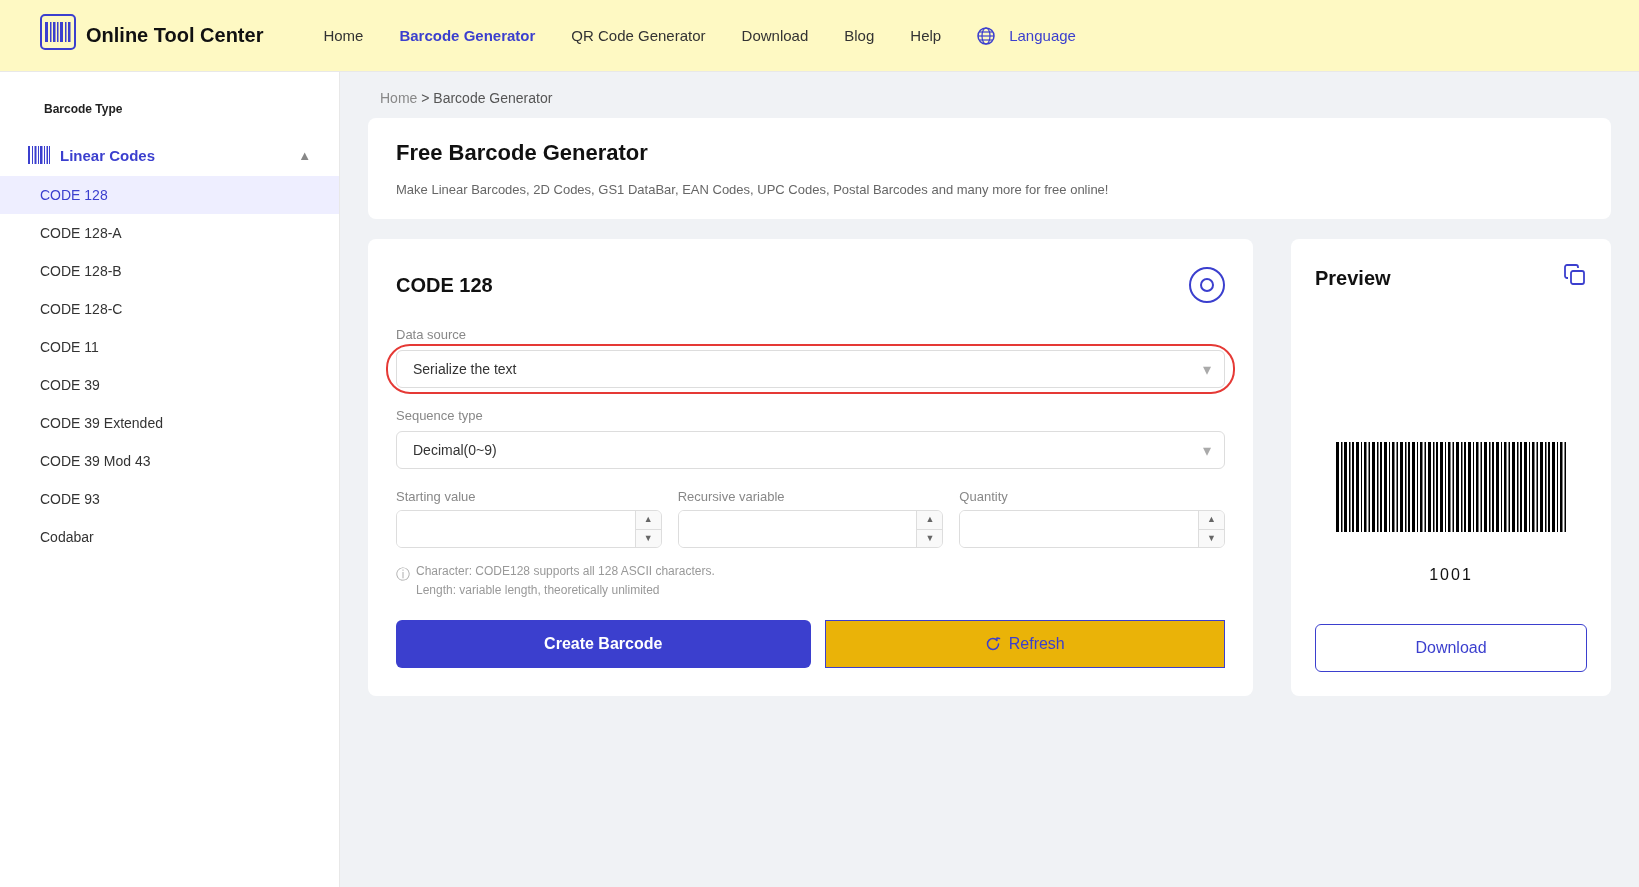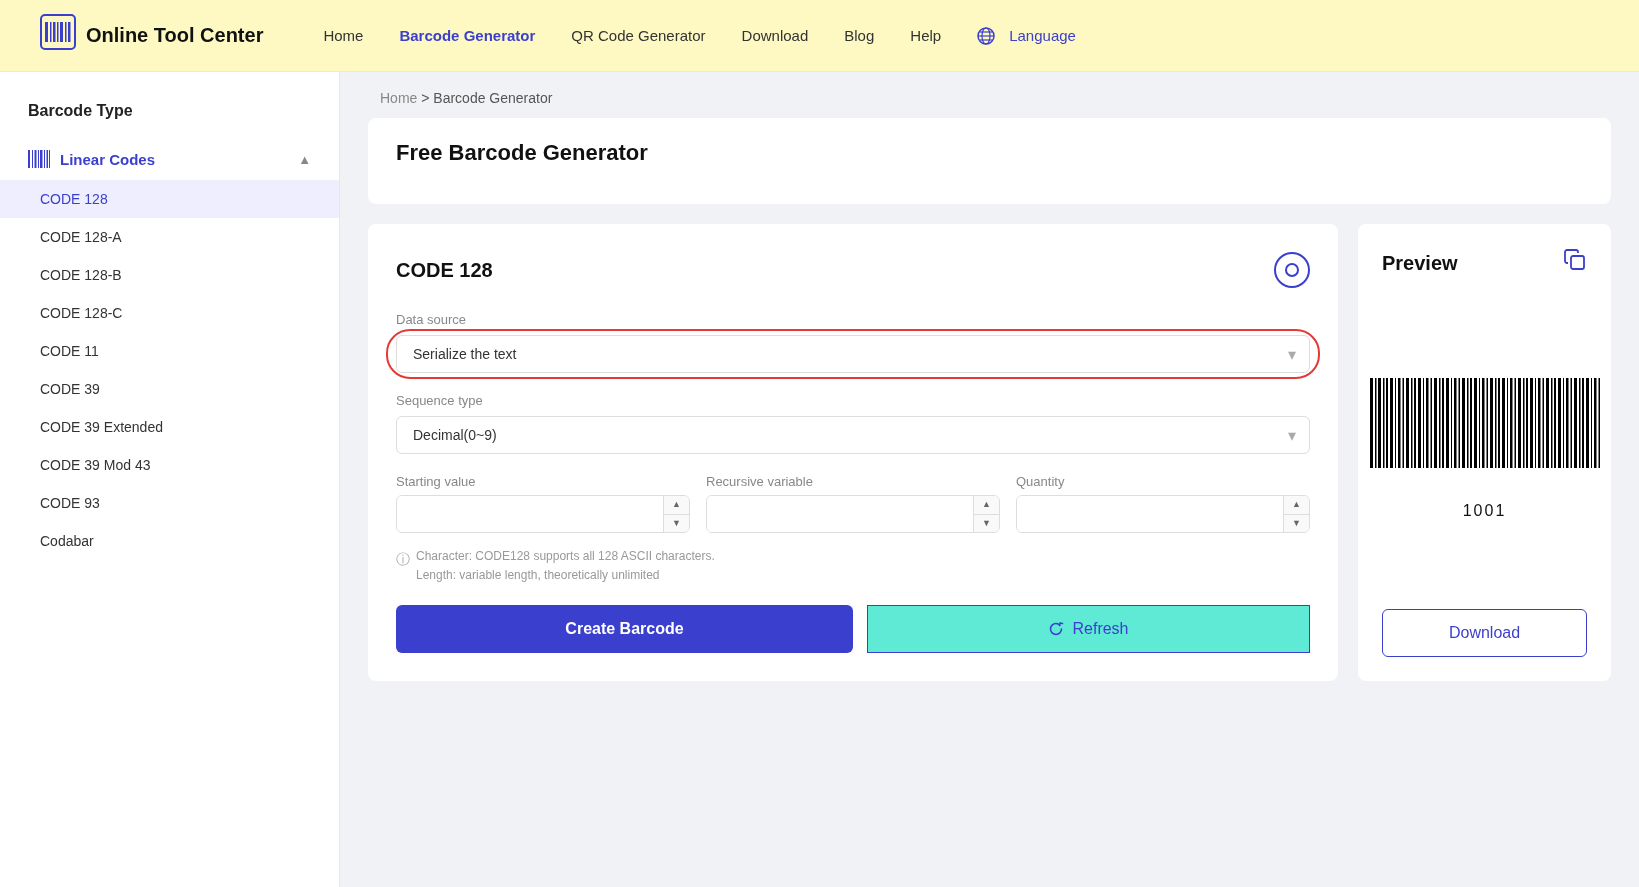--- a/index.html
+++ b/index.html
@@ -62,24 +62,24 @@
 
     
     .sidebar {
       width: 340px;
       background: #fff;
       border-right: 1px solid #e8e8e8;
       padding: 20px 0;
       flex-shrink: 0;
     }
     .sidebar-title {
-      font-size: 16px;
+      font-size: 12px;
       font-weight: 600;
       color: #222;
-      padding: 10px 28px 18px 28px;
+      padding: 10px 28px 18px 44px;
     }
     .sidebar-section-header {
       display: flex;
       align-items: center;
       justify-content: space-between;
       padding: 12px 28px;
       cursor: pointer;
     }
     .sidebar-section-header .section-left {
       display: flex;
@@ -293,44 +293,45 @@
       color: #fff;
       border: none;
       border-radius: 6px;
       padding: 14px 36px;
       font-size: 16px;
       font-weight: 600;
       cursor: pointer;
       flex: 1;
     }
     .btn-refresh {
-      background: #5eead4;
+      background: #eab308;
       color: #3b3fce;
       border: 1.5px solid #3b3fce;
       border-radius: 0;
       padding: 14px 28px;
       font-size: 16px;
       font-weight: 500;
       cursor: pointer;
       flex: 1;
       display: flex;
       align-items: center;
       justify-content: center;
       gap: 8px;
     }
 
     
     .preview-panel {
       background: #fff;
       border-radius: 8px;
       padding: 24px;
-      width: 253px;
+      width: 320px;
       flex-shrink: 0;
       display: flex;
       flex-direction: column;
+      margin-left: 18px;
     }
     .preview-header {
       display: flex;
       align-items: center;
       justify-content: space-between;
       margin-bottom: 20px;
     }
     .preview-header h3 {
       font-size: 20px;
       font-weight: 600;
@@ -339,21 +340,21 @@
     .copy-icon {
       color: #3b3fce;
       font-size: 22px;
       cursor: pointer;
     }
     .barcode-display {
       flex: 1;
       display: flex;
       flex-direction: column;
       align-items: center;
-      justify-content: center;
+      justify-content: flex-end;
       padding: 20px 10px;
       gap: 6px;
     }
     .barcode-svg {
       width: 240px;
       height: 120px;
     }
     .barcode-label {
       margin-top: 8px;
       font-size: 16px;
@@ -452,20 +453,21 @@
   <main class="main">
 
     <div class="breadcrumb-bar">
       <a href="#">Home</a>
       <span>&gt;</span>
       <span>Barcode Generator</span>
     </div>
 
     <div class="page-header">
       <h1>Free Barcode Generator</h1>
+      <p>Make Linear Barcodes, 2D Codes, GS1 DataBar, EAN Codes, UPC Codes, Postal Barcodes and many more for free online!</p>
     </div>
 
     <div class="content-area">
 
       <div class="generator-panel">
         <h2>
           <span>CODE 128</span>
           <div class="radio-icon">
             <div class="radio-icon-inner"></div>
           </div>

